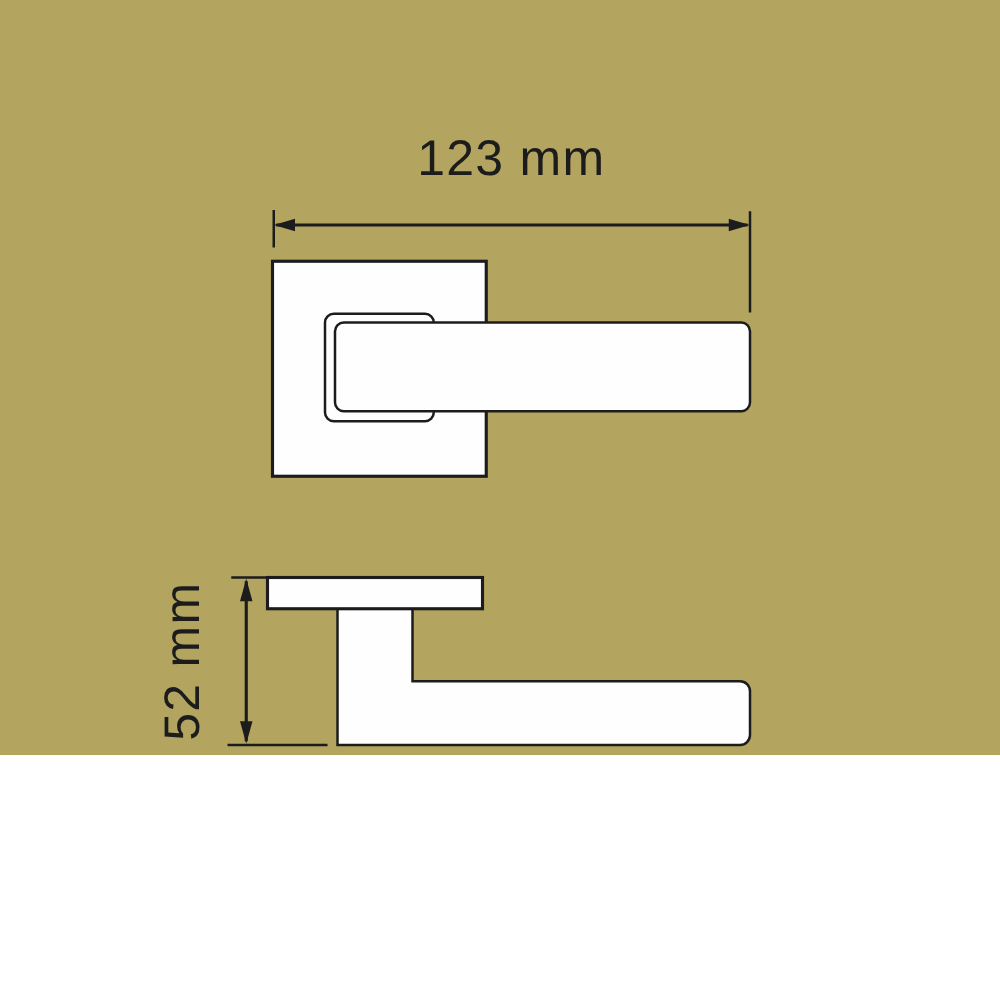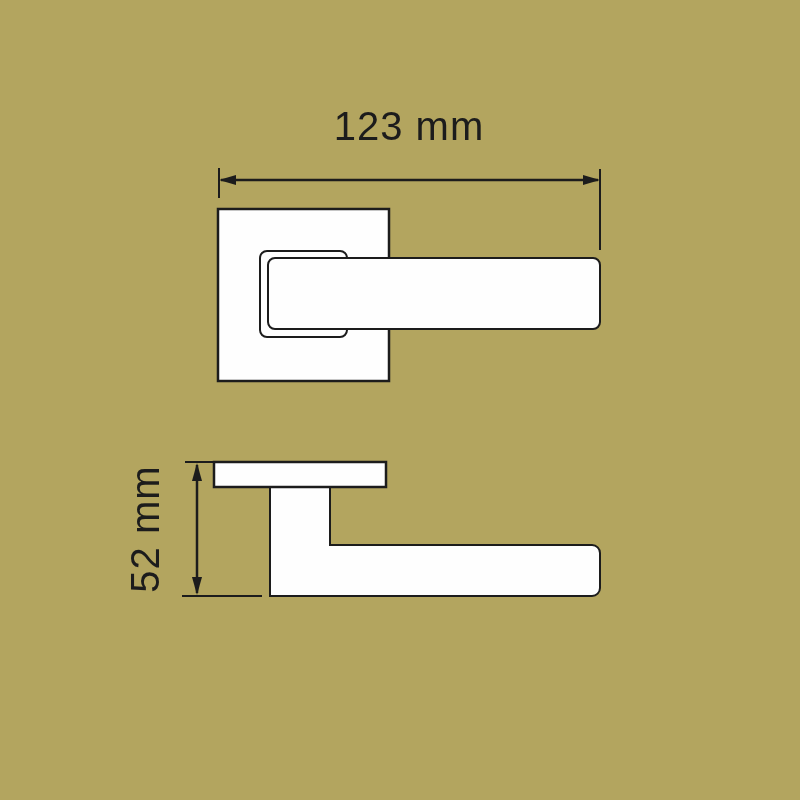--- a/index.html
+++ b/index.html
@@ -2,21 +2,21 @@
 <html style="--background: #b3a55f; --line: #1c1c1c; --shape_fill: #fefefe;"><head>
 <meta charset="utf-8">
 <style>
   html, body {
     margin: 0;
     padding: 0;
   }
   .stage {
     position: relative;
     width: 800px;
-    height: 800px;
+    height: 604px;
     background: var(--background, #b3a55f);
     overflow: hidden;
   }
   .stage svg { display: block; }
 
   .dim-line {
     stroke: var(--line, #1c1c1c);
     stroke-width: 2.5;
     fill: none;
   }

